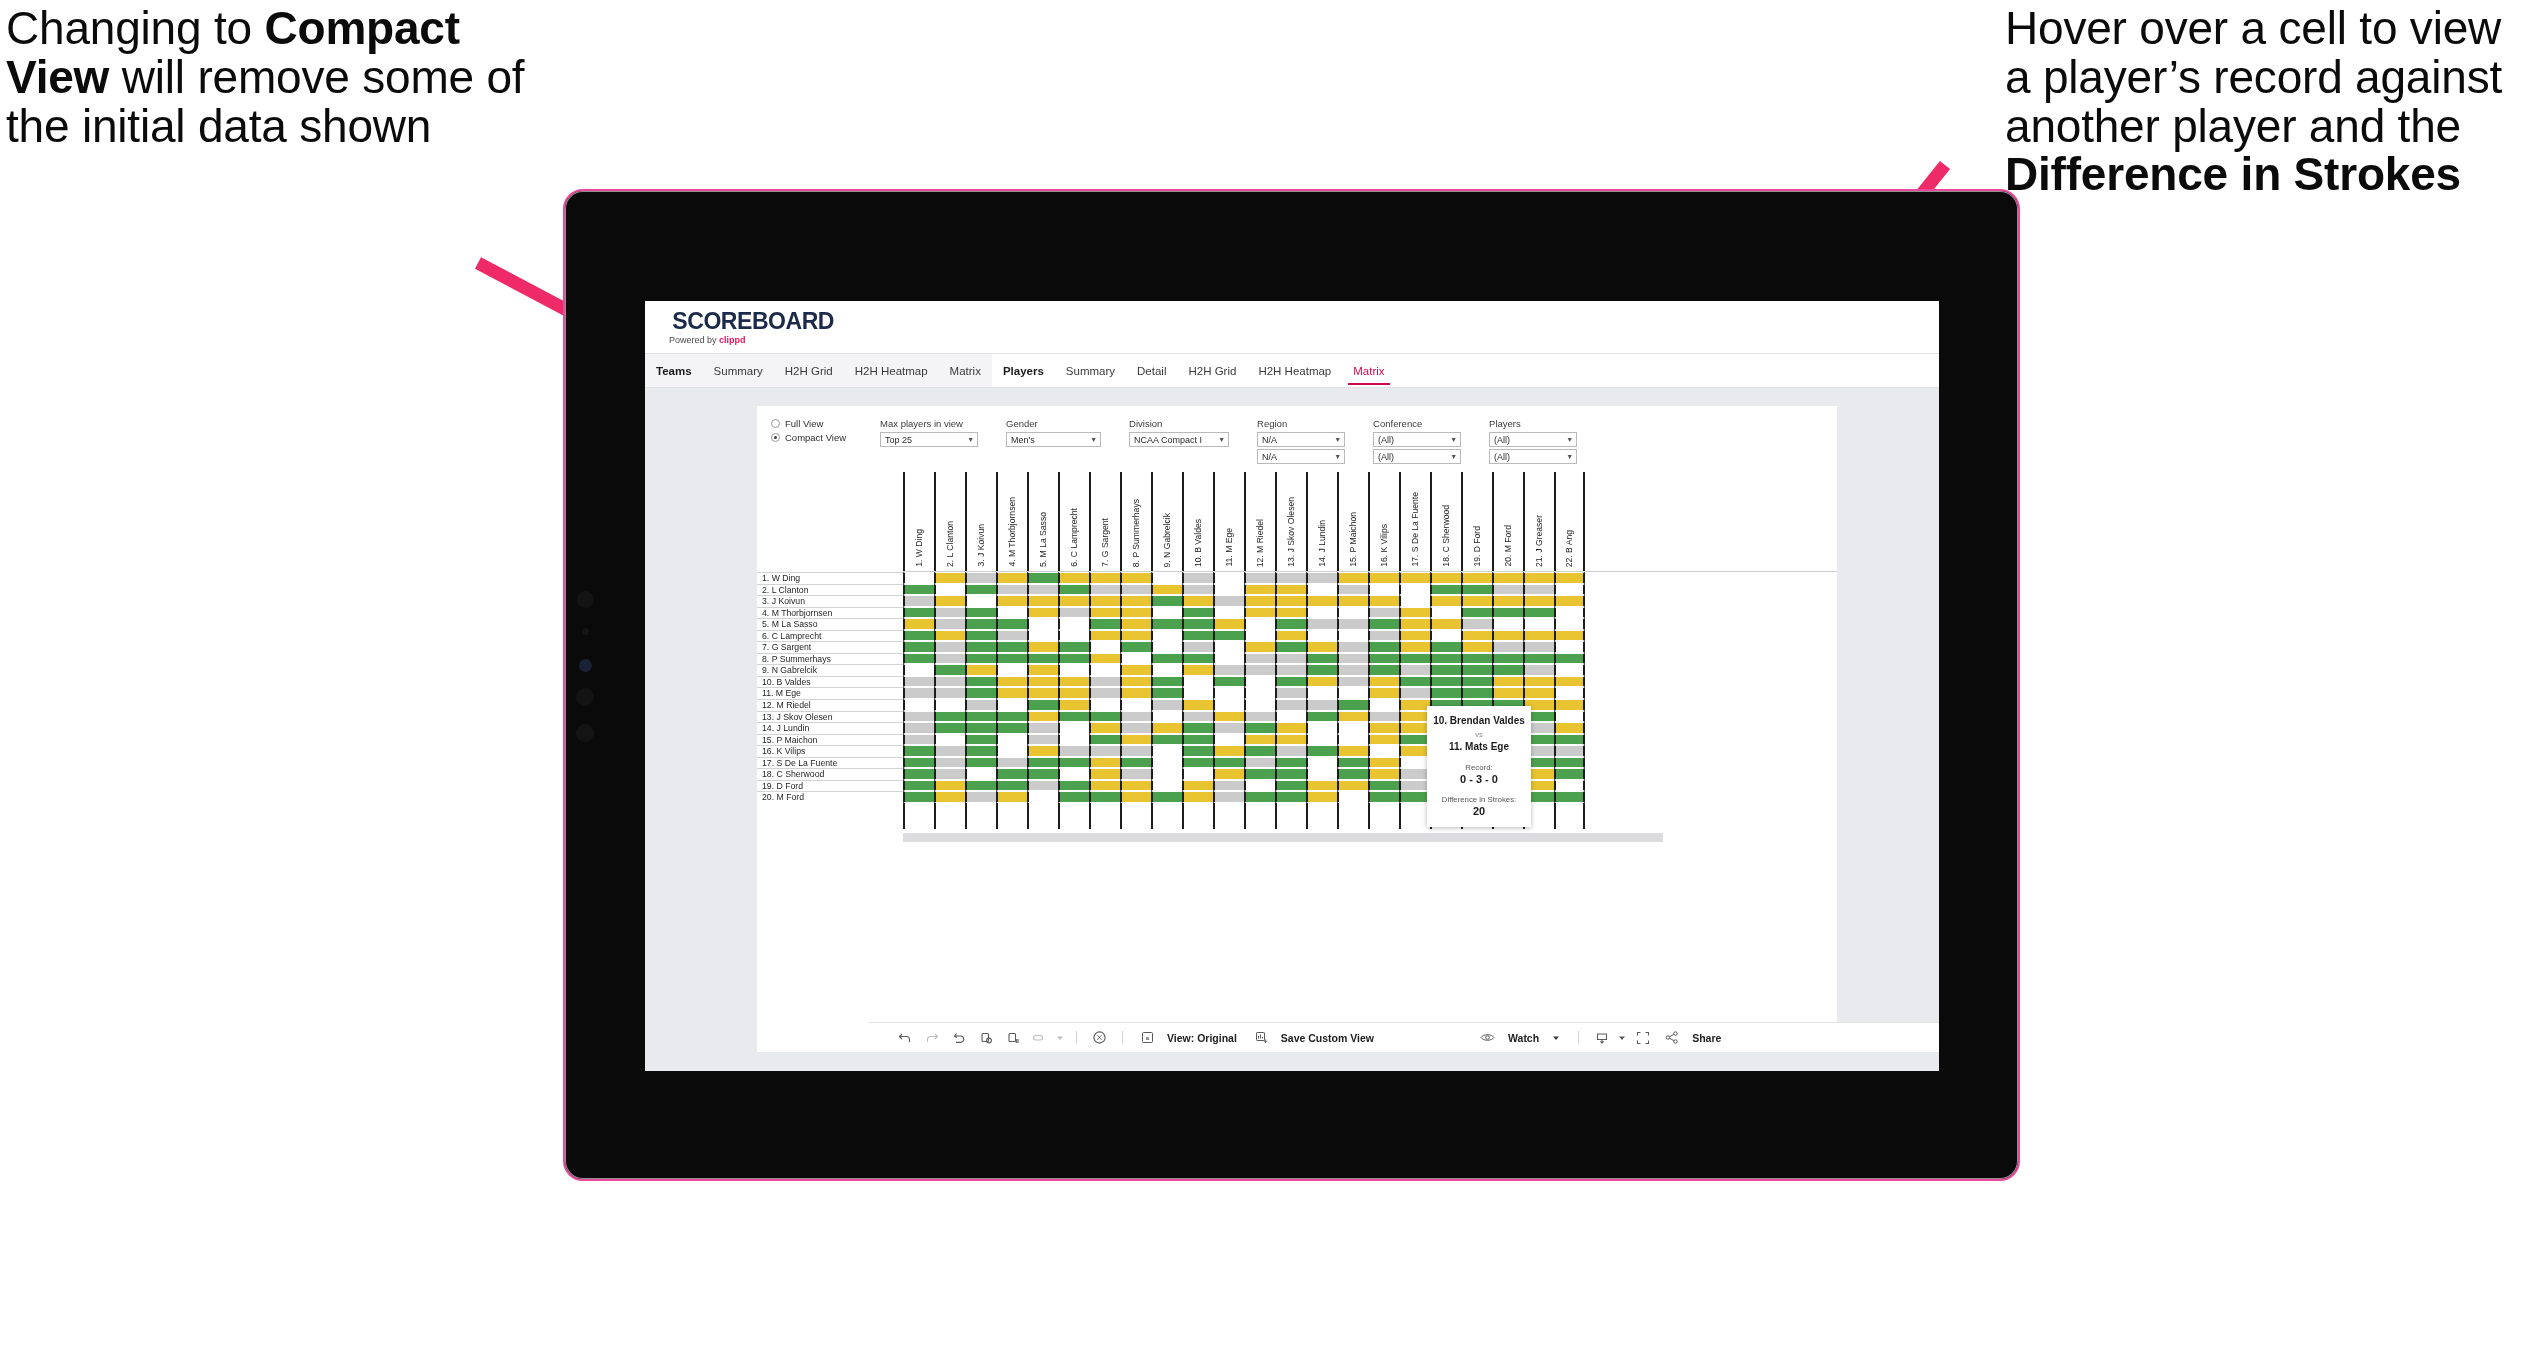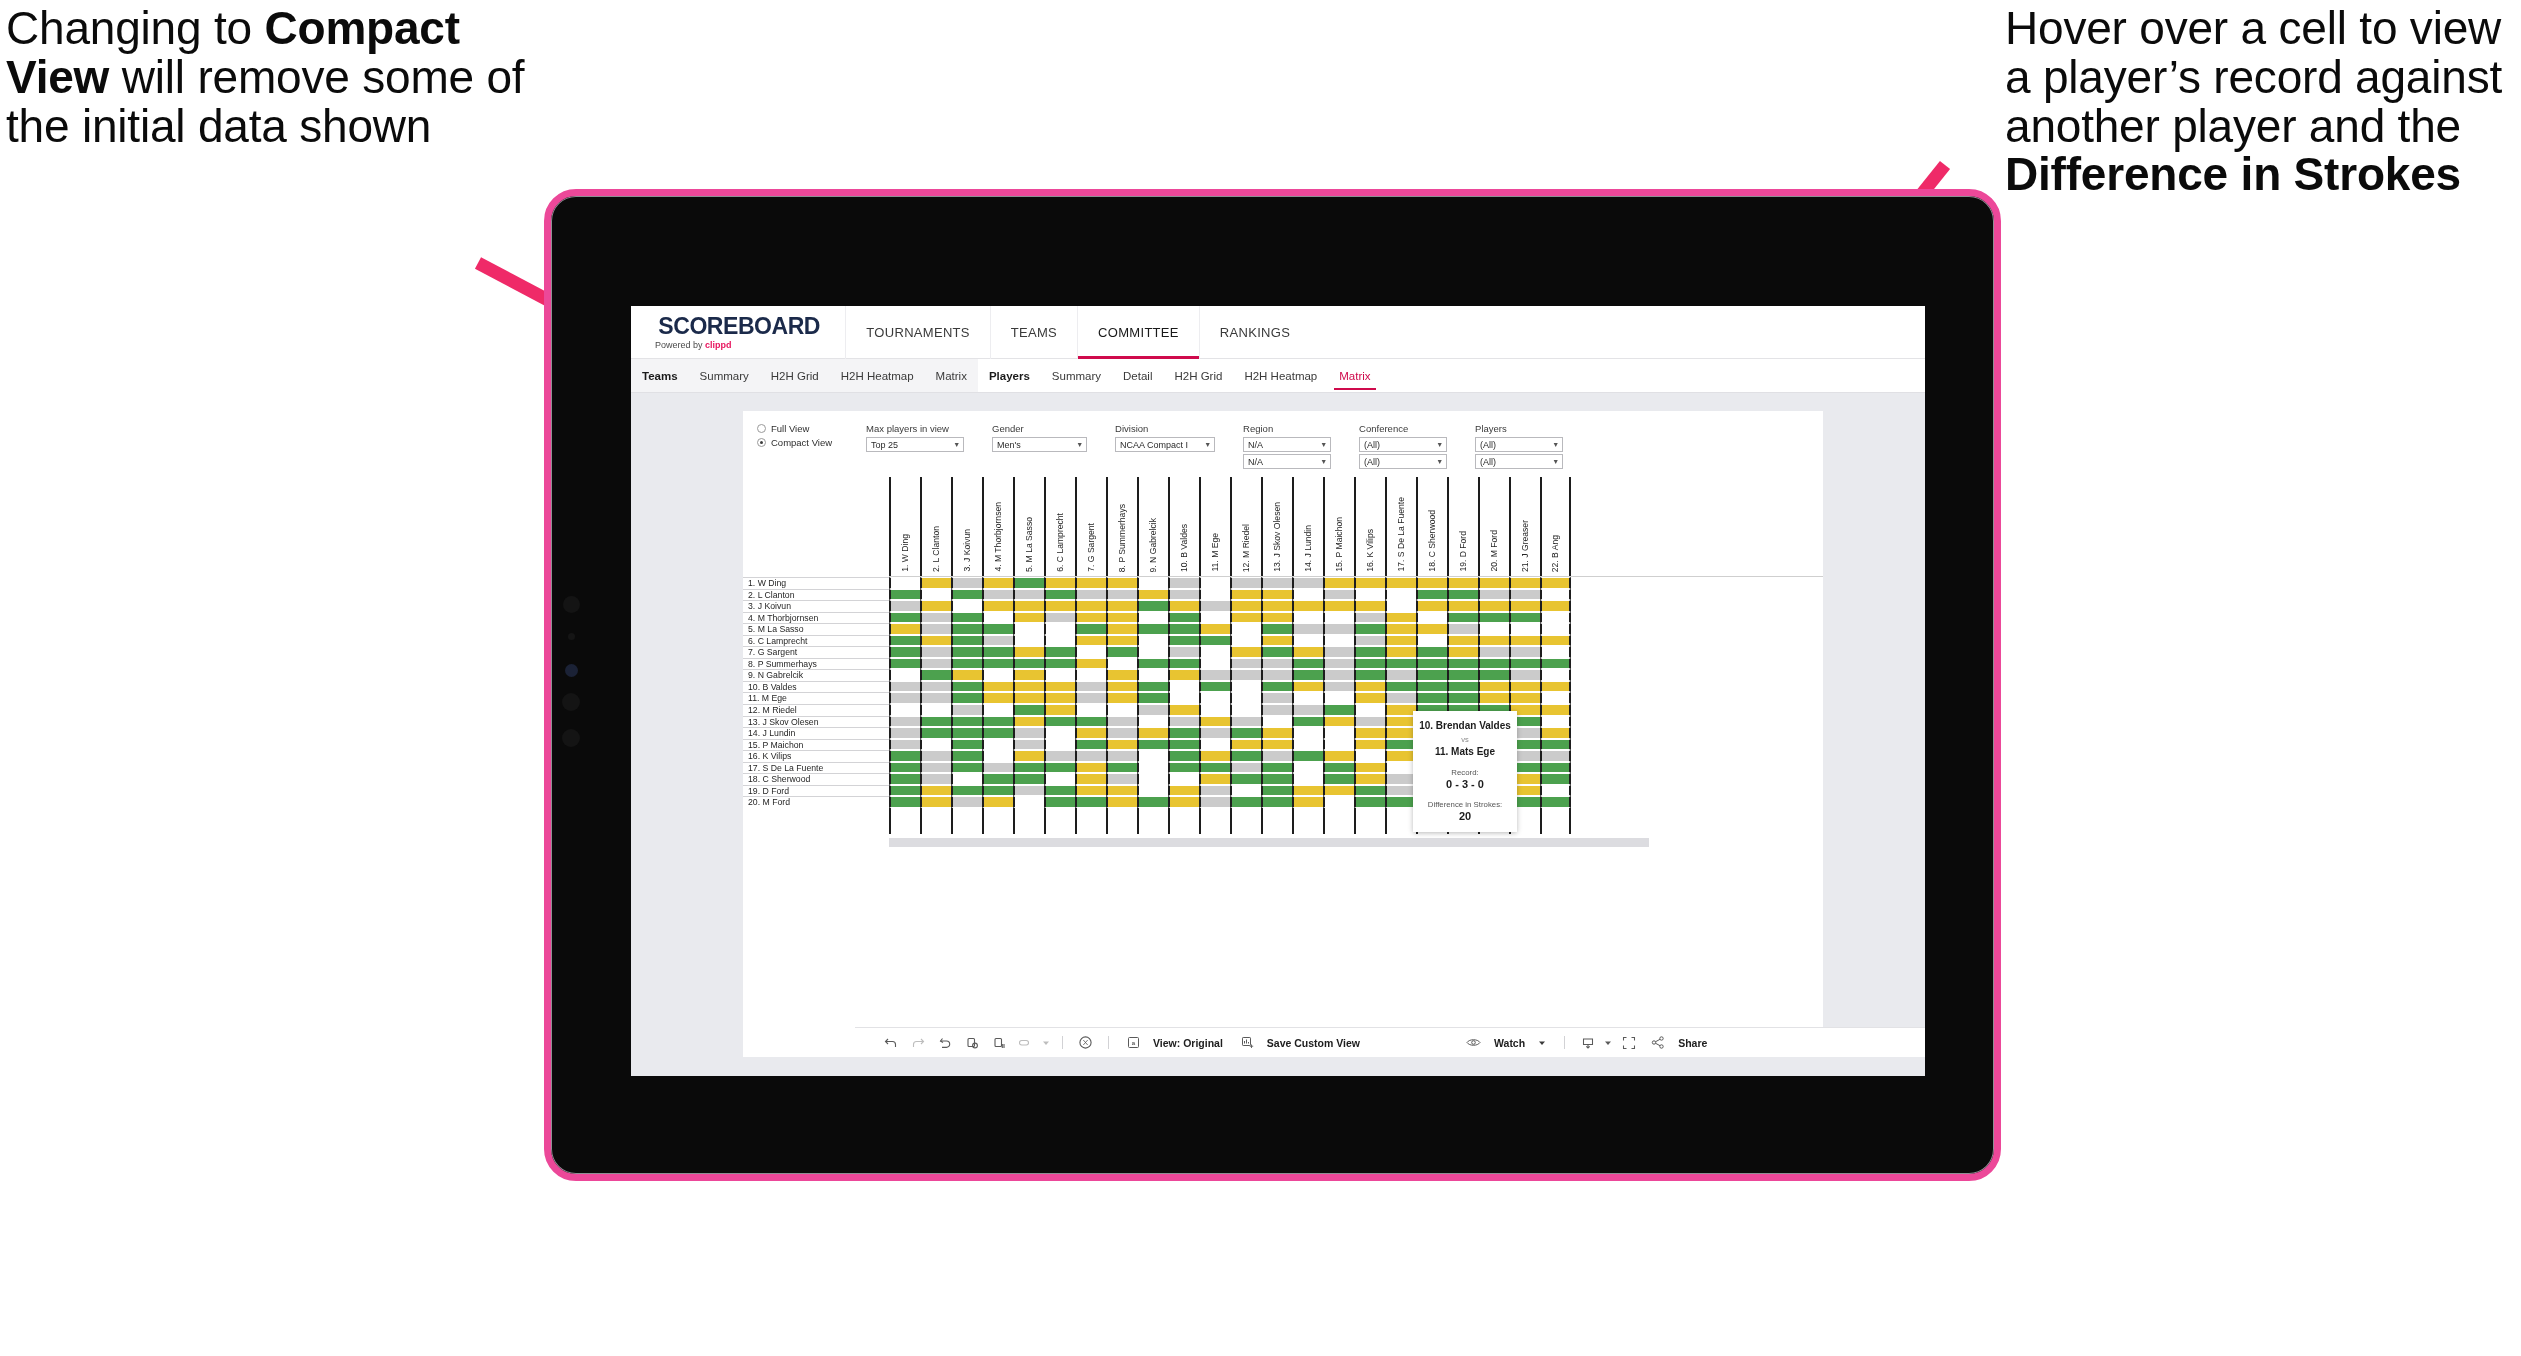--- a/index.html
+++ b/index.html
@@ -23,25 +23,25 @@
   .annot b { font-weight: 700; }
   #annot-left  { left: 6px;  top: 4px;  width: 560px; }
   #annot-right { left: 2005px; top: 4px; width: 516px; }
 
   
   .arrow { position: absolute; pointer-events: none; }
 
   
   #tablet {
     position: absolute;
-    left: 544px; top: 189px;
+    left: 563px; top: 189px;
     width: 1457px; height: 992px;
     background: #0a0a0a;
-    border-radius: 32px;
-    border: 7px solid #ec4899;
+    border-radius: 20px;
+    border: 2px solid #ec4899;
     box-shadow: 0 0 0 1px #8d9094 inset;
   }
   .cam { position: absolute; background: #111; border-radius: 50%; }
   #cam-a { left: 12px; top: 400px; width: 17px; height: 17px; background:#141414; }
   #cam-b { left: 17px; top: 437px; width: 7px;  height: 7px;  background:#151515; }
   #cam-c { left: 14px; top: 468px; width: 13px; height: 13px; background:#1b2236; }
   #cam-d { left: 11px; top: 497px; width: 18px; height: 18px; background:#141414; }
   #cam-e { left: 11px; top: 533px; width: 18px; height: 18px; background:#141414; }
 
   
@@ -271,26 +271,20 @@
     <div class="cam" id="cam-c"></div>
     <div class="cam" id="cam-d"></div>
     <div class="cam" id="cam-e"></div>
 
     <div id="screen">
 
       <div id="topbar">
         <div id="logo-wrap">
           <div id="logo">SCOREBOARD</div>
           <div id="logo-sub"><span>Powered by </span><span class="brand">clippd</span></div>
-        </div>
-        <div class="topnav">
-          <div class="topnav-item">TOURNAMENTS</div>
-          <div class="topnav-item">TEAMS</div>
-          <div class="topnav-item active">COMMITTEE</div>
-          <div class="topnav-item">RANKINGS</div>
         </div>
       </div>
 
       <div id="subnav">
         <div class="subgroup g1">
           <div class="subtab head">Teams</div>
           <div class="subtab">Summary</div>
           <div class="subtab">H2H Grid</div>
           <div class="subtab">H2H Heatmap</div>
           <div class="subtab">Matrix</div>

